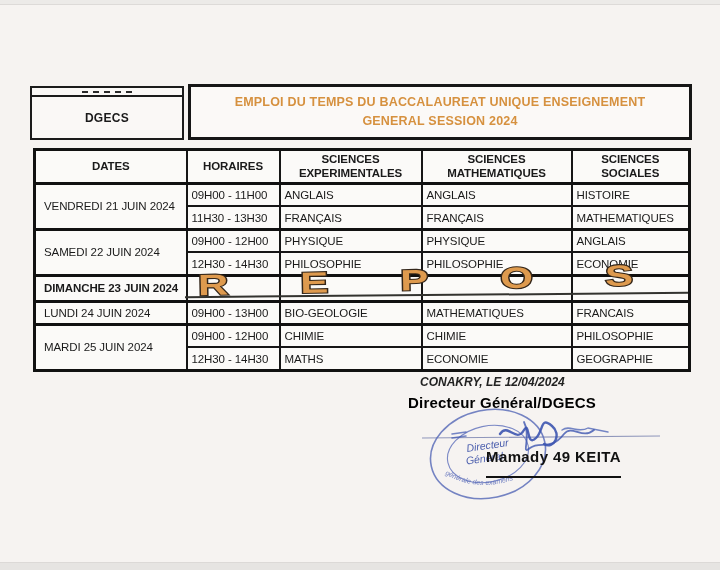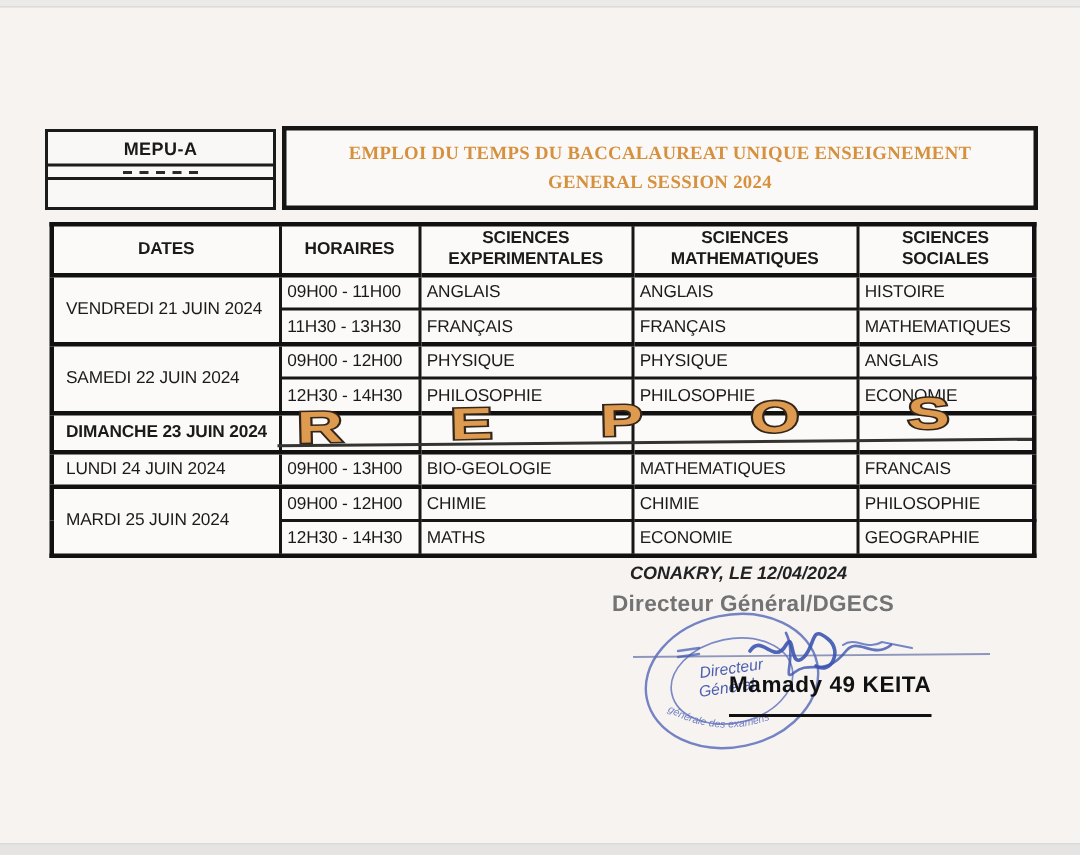--- a/index.html
+++ b/index.html
@@ -25,21 +25,21 @@
   .org-mid { flex:0 0 9px; border-bottom:2px solid #1b1b1b; }
   .org-dashes { width:50px; border-top:2px dashed #2a2a2a; height:0; }
   .org-bottom { flex:1; }
 
   .title-box {
     position:absolute; left:188px; top:84px; width:504px; height:56px;
     border:3px solid #161616; background:#fbf9f7;
     display:flex; align-items:center; justify-content:center; text-align:center;
   }
   .title-box .title-text {
-    color:#d6913f; font-weight:bold; font-size:12.5px; line-height:1.55; letter-spacing:.2px;font-family:Liberation Serif, serif;
+    color:#d6913f; font-weight:bold; font-size:12.5px; line-height:1.55; letter-spacing:.2px;
   }
 
   
   .table-wrap { position:absolute; left:33px; top:148px; width:576px; }
   table.schedule { border-collapse:collapse; table-layout:fixed; width:655px; background:#fbfaf8; }
   table.schedule col.c-date { width:152px; }
   table.schedule col.c-time { width:93px; }
   table.schedule col.c-exp  { width:142px; }
   table.schedule col.c-math { width:150px; }
   table.schedule col.c-soc  { width:118px; }
@@ -72,40 +72,40 @@
     border-top:2.5px solid #33332f; transform:rotate(-.5deg); z-index:2;
   }
 
   
   .place-date {
     position:absolute; left:420px; top:375px; width:245px;
     text-align:left; font-weight:bold; font-style:italic; font-size:12px; color:#222;
   }
   .role-line {
     position:absolute; left:408px; top:394px; width:240px;
-    font-weight:bold; font-size:15px; color:#737373; letter-spacing:.2px; z-index:2;
+    font-weight:bold; font-size:15px; color:#000000; letter-spacing:.2px; z-index:2;
   }
   .stamp-svg { position:absolute; left:412px; top:404px; z-index:1; }
   .signer-name {
     position:absolute; left:486px; top:448px; z-index:4;
     font-weight:bold; font-size:15px; color:#111; letter-spacing:.4px;
     border-bottom:2.5px solid #111; padding-bottom:11px;
   }
 </style>
 </head>
 <body>
 
 <div class="strip-top"></div>
 <div class="strip-bottom"></div>
 
 <div class="org-box">
-  <div class="org-row org-top">MEPU-A</div>
   <div class="org-row org-mid">
     <div class="org-dashes"></div>
   </div>
+  <div class="org-row org-bottom">DGECS</div>
 </div>
 
 <div class="title-box">
   <div class="title-text">
     <span>EMPLOI DU TEMPS DU BACCALAUREAT UNIQUE ENSEIGNEMENT</span><br>
     <span>GENERAL SESSION 2024</span>
   </div>
 </div>
 
 <div class="table-wrap">

